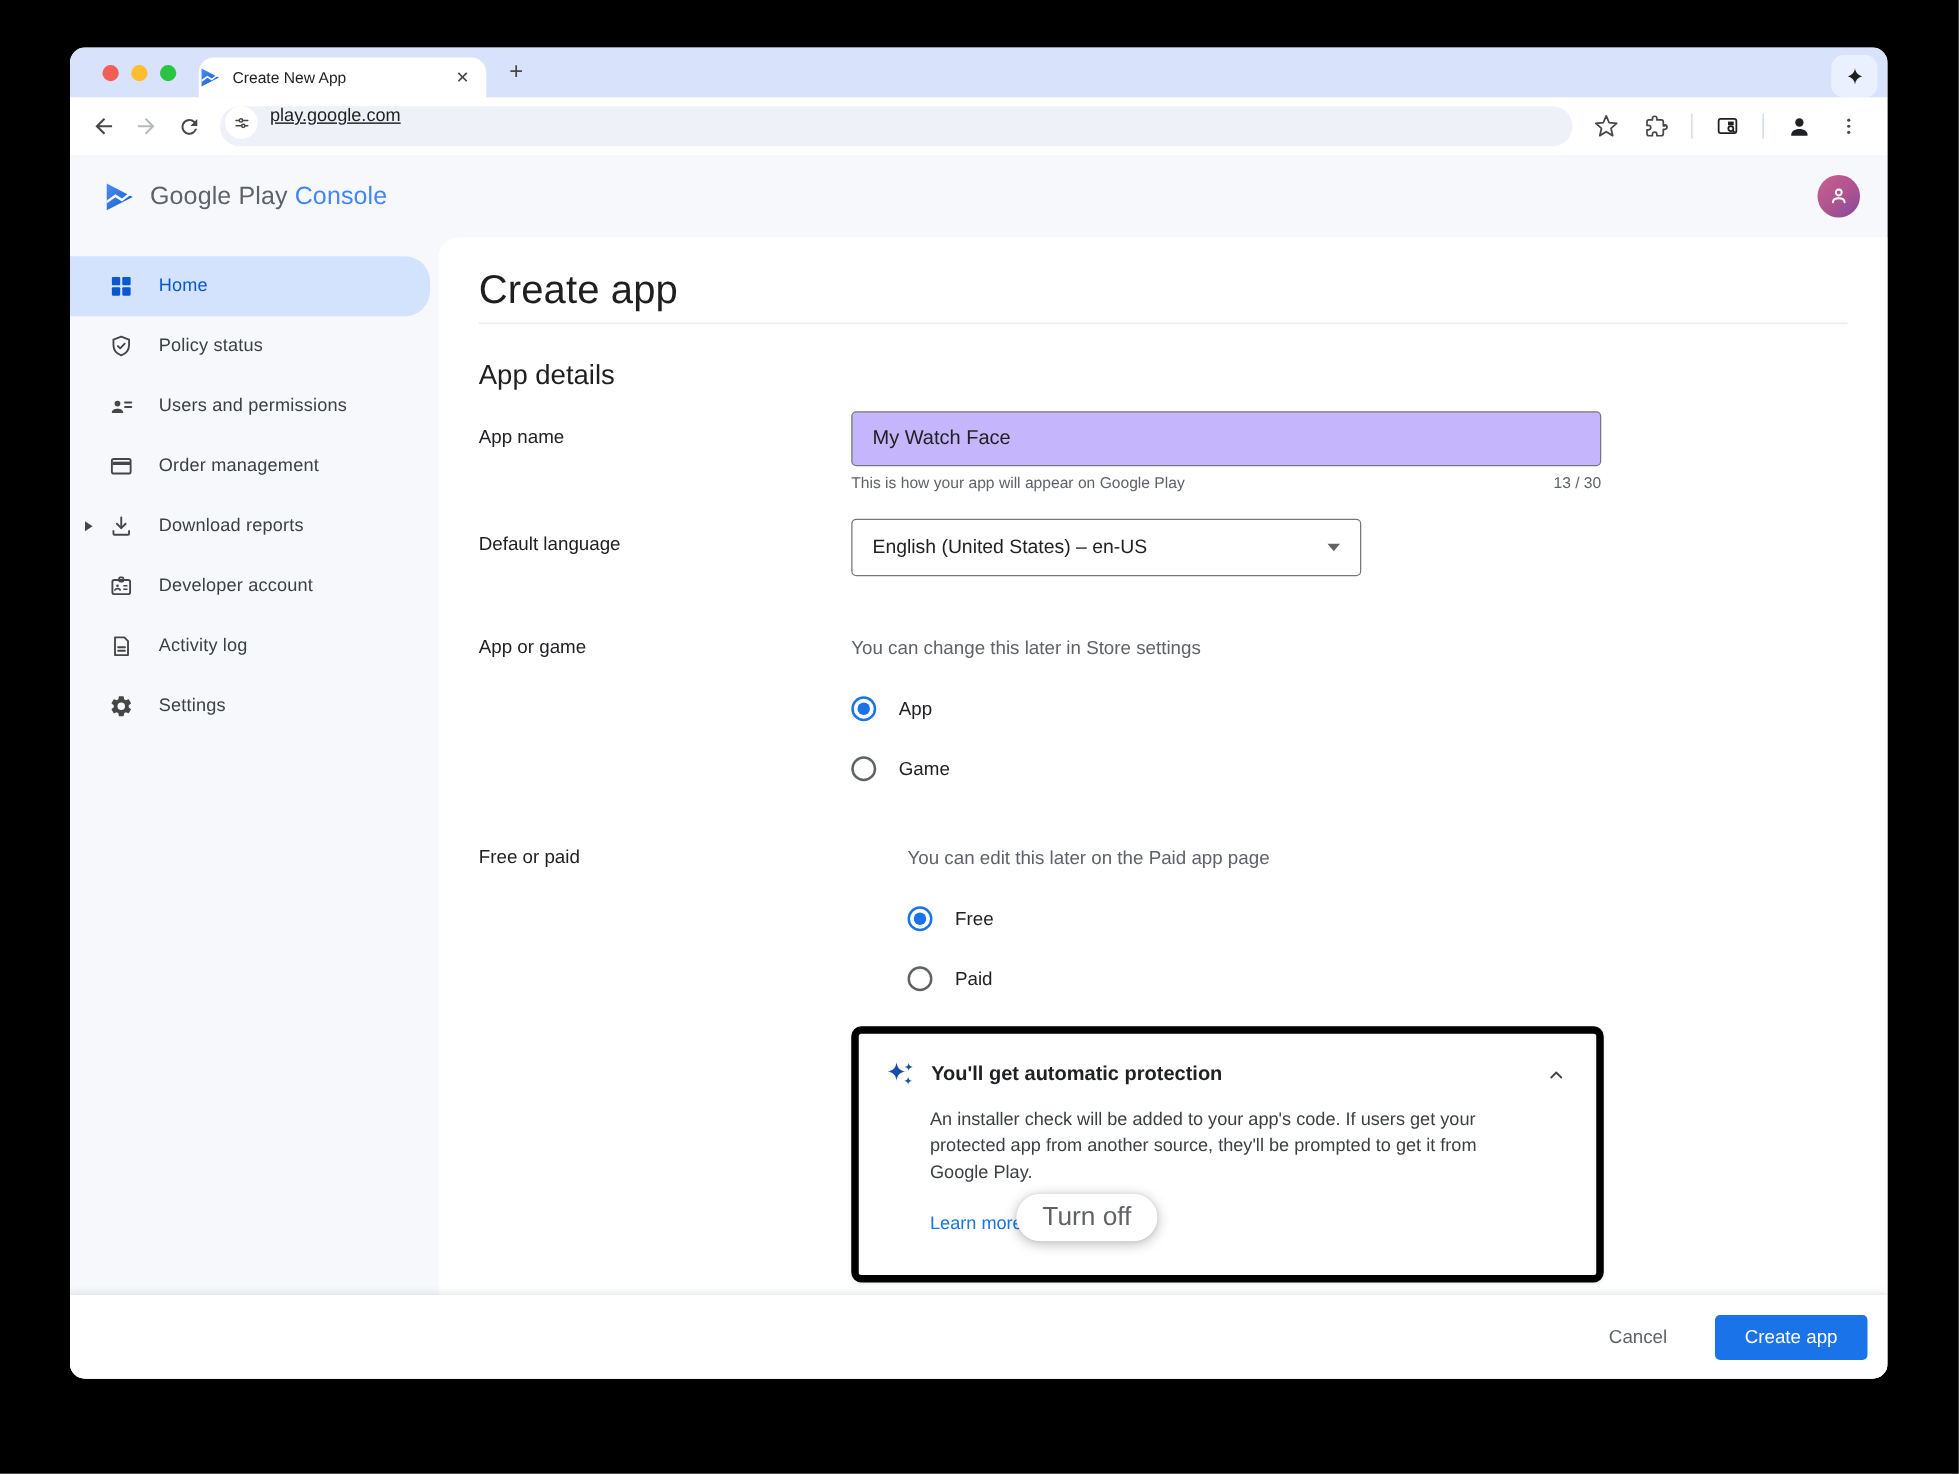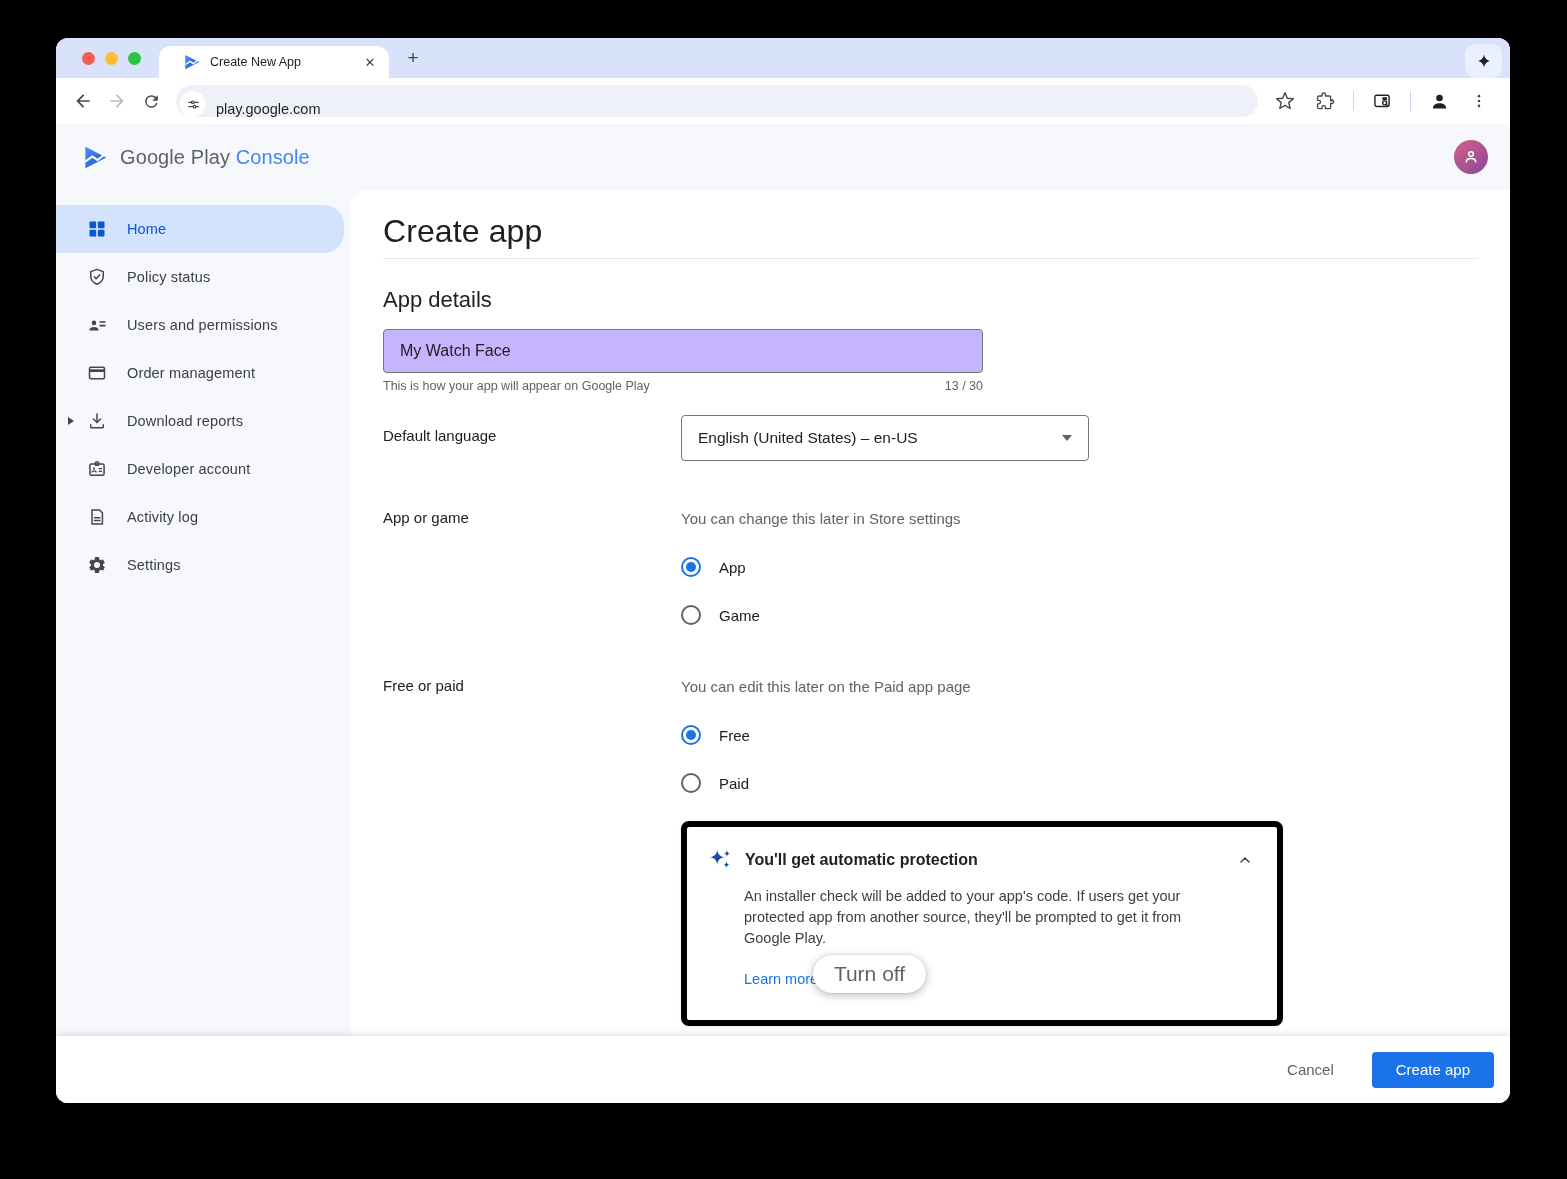--- a/index.html
+++ b/index.html
@@ -16,37 +16,37 @@
     display:flex; flex-direction:column;
   }
 
   
   .tabstrip { height:40px; background:#d8e2fb; display:flex; align-items:center; flex:none; }
   .traffic { display:flex; gap:10px; padding:0 18px 0 26px; }
   .traffic span { width:13px; height:13px; border-radius:50%; }
   .tl-red{background:#f15e55;} .tl-yellow{background:#fdbd2e;} .tl-green{background:#2bc342;}
   .tab {
     margin-top:8px; height:32px; width:230px; background:#fff;
-    border-radius:12px 12px 0 0; display:flex; align-items:center; padding:0 10px 0 24px;
+    border-radius:12px 12px 0 0; display:flex; align-items:center; padding:0 10px 0 0;
   }
   .tab .favicon { width:18px; height:18px; flex:none; }
   .tab-title { flex:1; font-size:12.5px; color:#1f1f1f; margin-left:9px; white-space:nowrap; overflow:hidden; }
   .tab-close { width:18px; height:18px; border-radius:50%; display:flex; align-items:center; justify-content:center;
     font-size:13px; color:#444746; cursor:pointer; }
   .newtab-btn { width:28px; height:28px; margin-left:10px; border-radius:50%; display:flex; align-items:center;
     justify-content:center; font-size:19px; color:#474747; }
   .tabstrip-spacer { flex:1; }
   .chrome-sparkle { width:37px; height:34px; background:#eaf0fd; border-radius:10px; margin:6px 8px 0 0;
     display:flex; align-items:center; justify-content:center; }
 
   .toolbar { height:46px; background:#fff; display:flex; align-items:center; padding:0 14px 0 10px; flex:none; }
   .nav-ic { width:34px; height:34px; display:flex; align-items:center; justify-content:center; border-radius:50%; flex:none; }
   .omnibox {
     flex:1; height:32px; background:#eef1f8; border-radius:16px; margin:0 10px 0 8px;
-    display:flex; align-items:flex-end; padding:0 12px 0 4px;
+    display:flex; align-items:flex-start; padding:0 12px 0 4px;text-decoration:underline;
   }
   .site-chip { width:26px; height:26px; background:#fff; border-radius:50%; display:flex; align-items:center; justify-content:center; flex:none; }
   .url-text { font-size:14.5px; color:#1f1f1f; margin-left:10px; }
   .tb-right { display:flex; align-items:center; gap:6px; }
   .tb-sep { width:1px; height:20px; background:#c7d4f2; margin:0 5px; }
 
   
   .app { flex:1; background:#f6f8fc; display:flex; flex-direction:column; min-height:0; }
   .console-header { height:66px; display:flex; align-items:center; padding:0 22px 0 26px; flex:none; }
   .logo { display:flex; align-items:center; gap:11px; }
@@ -336,20 +336,21 @@
           <span class="lbl">Settings</span>
         </div>
       </div>
 
       <div class="panel">
         <div class="page-title">Create app</div>
         <div class="title-divider"></div>
         <div class="section-title">App details</div>
 
         <div class="form-row" style="margin-top:14px;">
+          <div class="form-label">App name</div>
           <div class="field-col">
             <input class="text-input" type="text" value="My Watch Face" style="">
             <div class="helper-row">
               <span>This is how your app will appear on Google Play</span>
               <span>13 / 30</span>
             </div>
           </div>
         </div>
 
         <div class="form-row" style="margin-top:22px;">
@@ -370,21 +371,21 @@
               <span class="radio checked"></span>
               <span class="radio-label">App</span>
             </div>
             <div class="radio-row">
               <span class="radio"></span>
               <span class="radio-label">Game</span>
             </div>
           </div>
         </div>
 
-        <div class="form-row" style="margin-top:52px;">
+        <div class="form-row" style="margin-top:52px;gap:45px;">
           <div class="form-label nopad">Free or paid</div>
           <div class="field-col">
             <div class="note-text">You can edit this later on the Paid app page</div>
             <div class="radio-row">
               <span class="radio checked"></span>
               <span class="radio-label">Free</span>
             </div>
             <div class="radio-row">
               <span class="radio"></span>
               <span class="radio-label">Paid</span>

